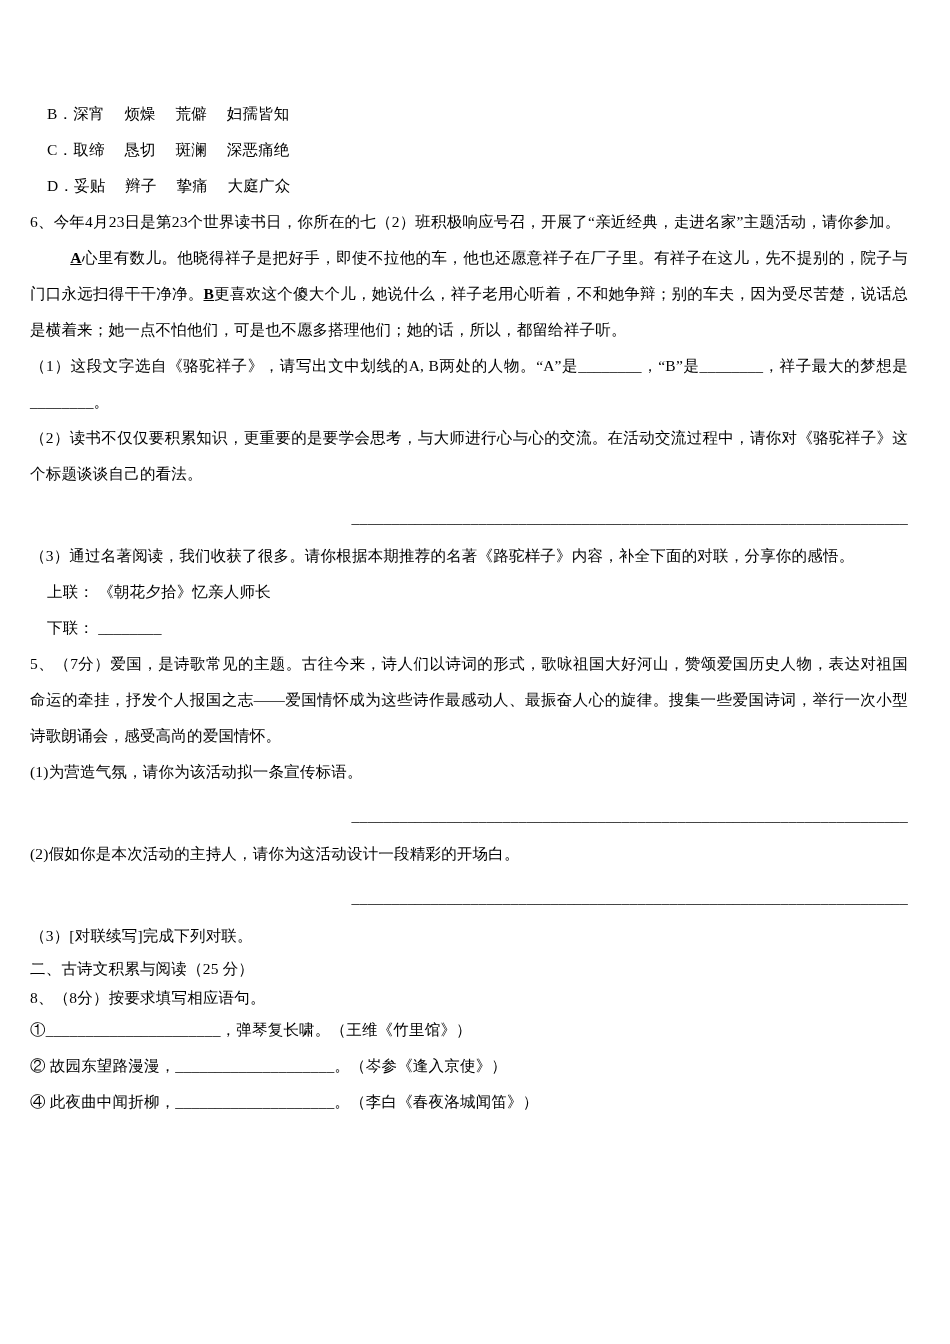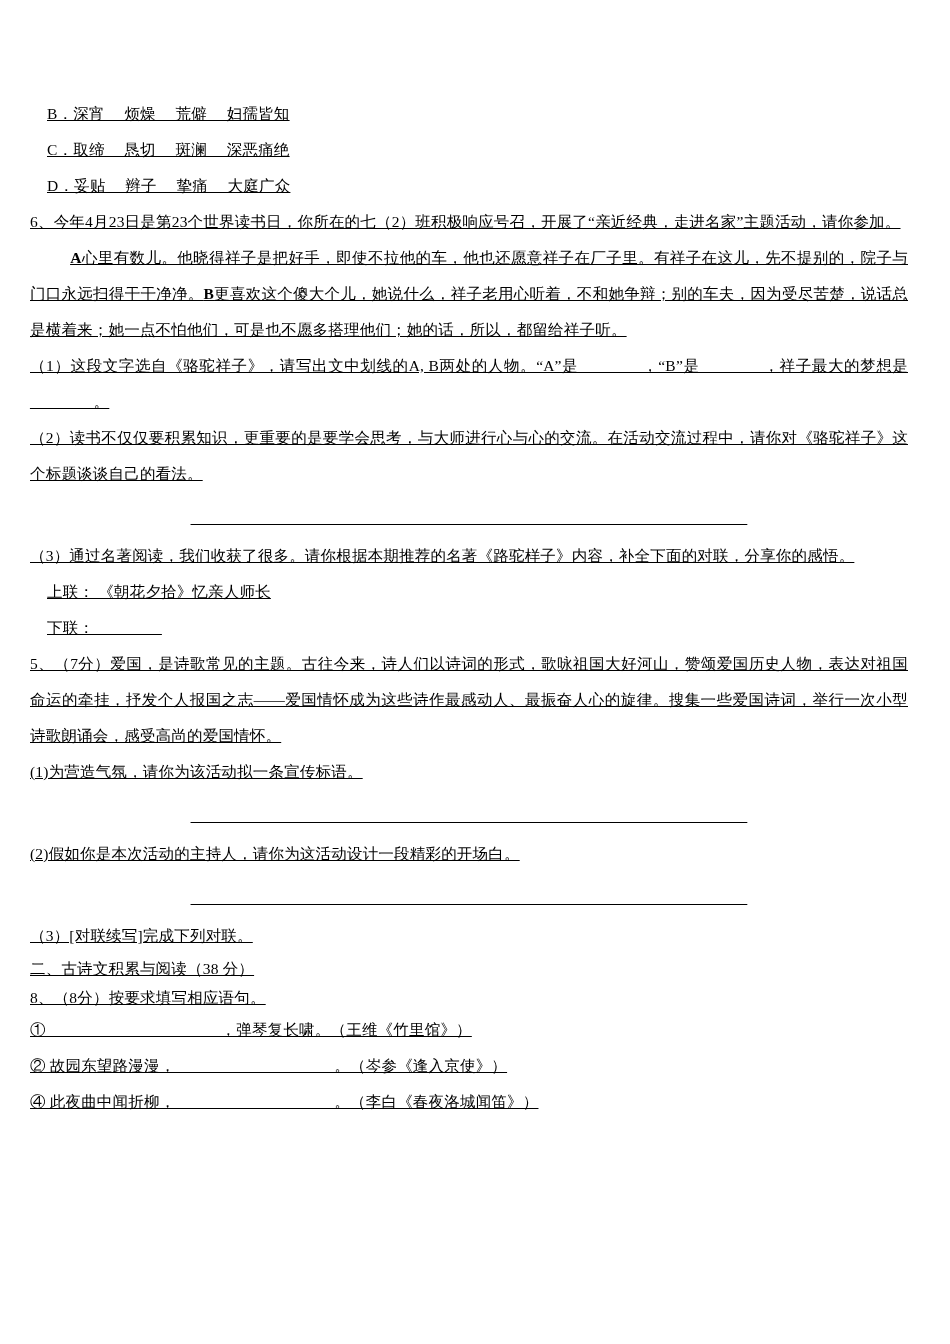--- a/index.html
+++ b/index.html
@@ -8,35 +8,34 @@
     height: 1344px;
     overflow: hidden;
     background: #ffffff;
     color: #000000;
     font-family: "Liberation Serif", "DejaVu Serif", serif;
     font-size: 15.5px;
   }
   .page {
     padding: 96px 42px 0 30px;
     width: 950px;
-    text-decoration: underline;
   }
   .para {
     line-height: 36px;
     text-align: justify;
     letter-spacing: 0.2px;
   }
   .ind { padding-left: 17px; }
   .passage { text-indent: 2.6em; }
   .ul-bold { font-weight: bold; text-decoration: underline; }
   .bold { font-weight: bold; }
   .blank-line {
     margin-top: 8px;
     margin-bottom: 2px;
-    text-align: center;
+    text-align: right;
     white-space: nowrap;
   }
   .tight { line-height: 29px; }
   .couplet { white-space: nowrap; }
 </style>
 </head>
 <body>
 
 <div class="page">
 
@@ -56,20 +55,20 @@
   <p class="para ind couplet">下联： ________</p>
 
   <p class="para">5、（7分）爱国，是诗歌常见的主题。古往今来，诗人们以诗词的形式，歌咏祖国大好河山，赞颂爱国历史人物，表达对祖国命运的牵挂，抒发个人报国之志——爱国情怀成为这些诗作最感动人、最振奋人心的旋律。搜集一些爱国诗词，举行一次小型诗歌朗诵会，感受高尚的爱国情怀。</p>
   <p class="para">(1)为营造气氛，请你为该活动拟一条宣传标语。</p>
   <p class="para blank-line">______________________________________________________________________</p>
   <p class="para">(2)假如你是本次活动的主持人，请你为这活动设计一段精彩的开场白。</p>
   <p class="para blank-line">______________________________________________________________________</p>
   <p class="para">（3）[对联续写]完成下列对联。</p>
 
 
-  <p class="para tight">二、古诗文积累与阅读（38 分）</p>
+  <p class="para tight">二、古诗文积累与阅读（25 分）</p>
   <p class="para tight">8、（8分）按要求填写相应语句。</p>
 
   <p class="para">①______________________，弹琴复长啸。（王维《竹里馆》）</p>
   <p class="para">② 故园东望路漫漫，____________________。（岑参《逢入京使》）</p>
   <p class="para">④ 此夜曲中闻折柳，____________________。（李白《春夜洛城闻笛》）</p>
 
 </div>
 
 </body></html>

